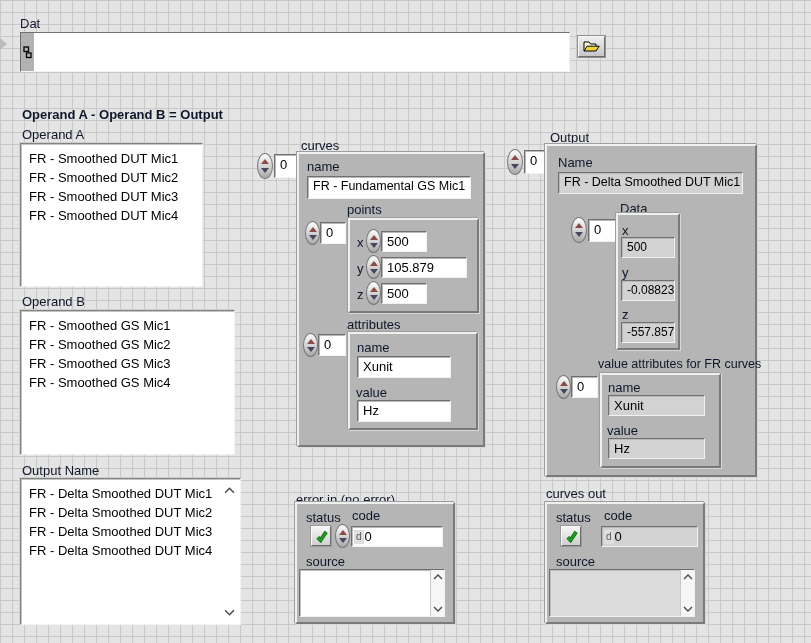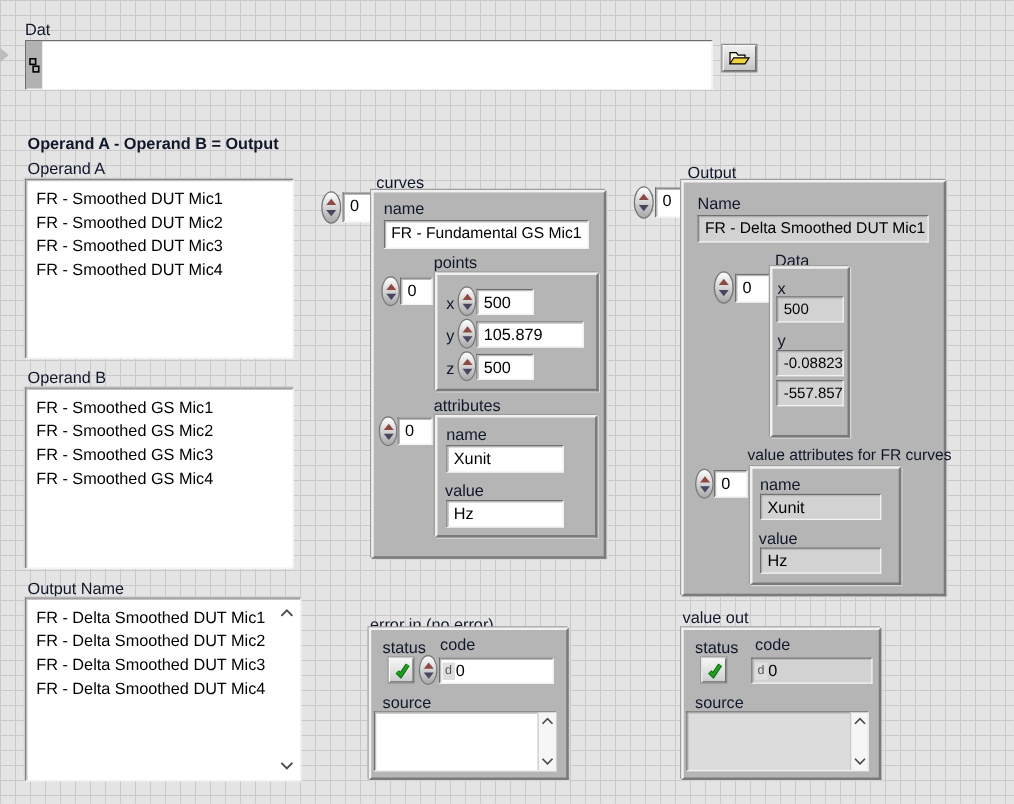--- a/index.html
+++ b/index.html
@@ -94,21 +94,21 @@
 <div class="browse-btn" style="left:578px;top:36px;">
   <svg width="17" height="11" viewBox="0 0 17 11">
     <path d="M1 10 V1 h5 l1.5 2 H13 v2.2" fill="#fffbe0" stroke="#000" stroke-width="1"></path>
     <path d="M1 10 L4 5.2 h12.2 L13 10 z" fill="#f0d43c" stroke="#000" stroke-width="1"></path>
   </svg>
 </div>
 
 <div class="lbl bold" style="left:22px;top:108px;">Operand A - Operand B = Output</div>
 
 <div class="lbl" style="left:22px;top:128px;">Operand A</div>
-<div class="listbox" style="left:20px;top:143px;width:215px;height:144px;">
+<div class="listbox" style="left:20px;top:143px;width:183px;height:144px;">
   <div class="lb-row">FR - Smoothed DUT Mic1</div>
   <div class="lb-row">FR - Smoothed DUT Mic2</div>
   <div class="lb-row">FR - Smoothed DUT Mic3</div>
   <div class="lb-row">FR - Smoothed DUT Mic4</div>
 </div>
 
 <div class="lbl" style="left:22px;top:295px;">Operand B</div>
 <div class="listbox" style="left:20px;top:310px;width:215px;height:145px;">
   <div class="lb-row">FR - Smoothed GS Mic1</div>
   <div class="lb-row">FR - Smoothed GS Mic2</div>
@@ -200,21 +200,21 @@
     <i class="sp-dn"></i>
   </div>
 <div class="fld" style="left:588px;top:219px;width:28px;height:23px;">0</div>
 <div class="cluster" style="left:616px;top:213px;width:64px;height:137px;"></div>
 
 <div class="lbl" style="left:622px;top:224px;">x</div>
 <div class="fld ind" style="left:621px;top:237px;width:54px;height:21px;font-size:12px;">500</div>
 <div class="lbl" style="left:622px;top:266px;">y</div>
 <div class="fld ind" style="left:621px;top:280px;width:54px;height:21px;font-size:12px;">-0.08823</div>
 <div class="lbl" style="left:622px;top:308px;">z</div>
-<div class="fld ind" style="left:621px;top:304px;width:54px;height:21px;font-size:12px;">-557.857</div>
+<div class="fld ind" style="left:621px;top:322px;width:54px;height:21px;font-size:12px;">-557.857</div>
 
 <div class="lbl" style="left:598px;top:358px;font-size:12.5px;">value attributes for FR curves</div>
 <div class="spin sm" style="left:556px;top:375px;">
     <i class="sp-up"></i>
     <i class="sp-dn"></i>
   </div>
 <div class="fld" style="left:571px;top:376px;width:27px;height:22px;">0</div>
 <div class="cluster" style="left:600px;top:373px;width:121px;height:95px;"></div>
 
 <div class="lbl" style="left:608px;top:381px;">name</div>
@@ -243,21 +243,21 @@
   <div class="sb-track">
     <svg width="10" height="6" viewBox="0 0 10 6">
         <polyline points="1,5 5,1 9,5" fill="none" stroke="#4a4a4a" stroke-width="1.4"></polyline>
       </svg>
     <svg width="10" height="6" viewBox="0 0 10 6">
         <polyline points="1,1 5,5 9,1" fill="none" stroke="#4a4a4a" stroke-width="1.4"></polyline>
       </svg>
   </div>
 </div>
 
-<div class="lbl" style="left:546px;top:487px;">value out</div>
+<div class="lbl" style="left:546px;top:487px;">curves out</div>
 <div class="cluster" style="left:545px;top:502px;width:160px;height:122px;"></div>
 <div class="lbl" style="left:556px;top:511px;">status</div>
 <div class="lbl" style="left:604px;top:509px;">code</div>
 <div class="chkbtn" style="left:561px;top:526px;">
   <svg width="13" height="13" viewBox="0 0 14 14">
     <path d="M3 8 L6 11 L12 2" fill="none" stroke="#0a6a0a" stroke-width="4"></path>
     <path d="M3 8 L6 11 L12 2" fill="none" stroke="#21a121" stroke-width="2.2"></path>
   </svg>
 </div>
 <div class="fld ind" style="left:601px;top:526px;width:97px;height:21px;padding-left:2px;"><span class="radix">d</span><span>0</span></div>

